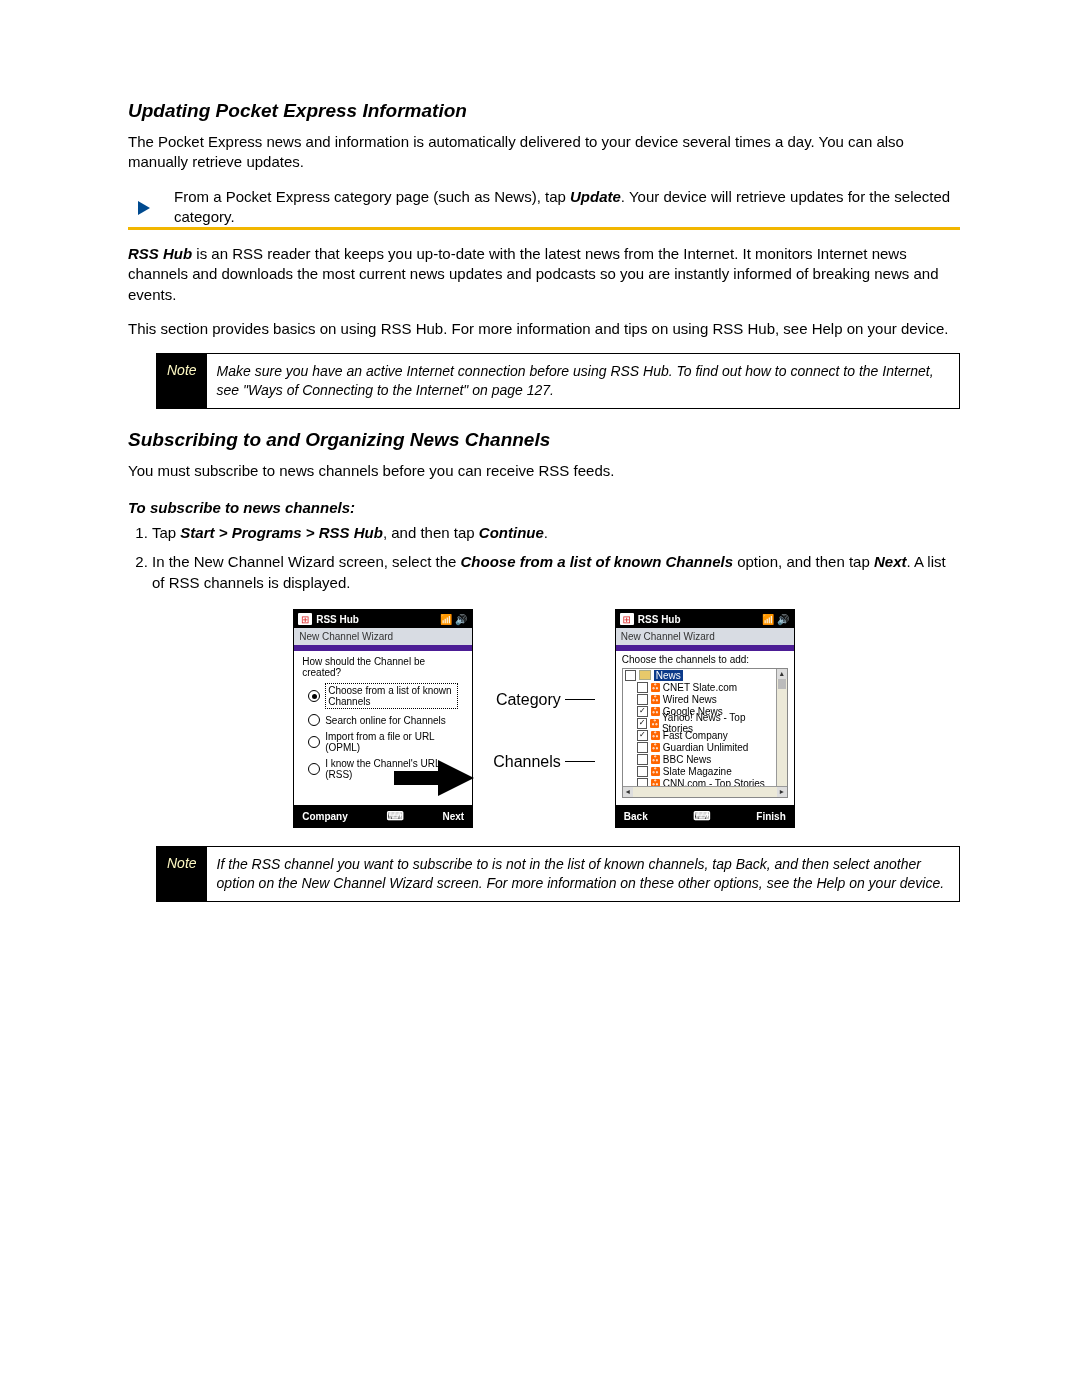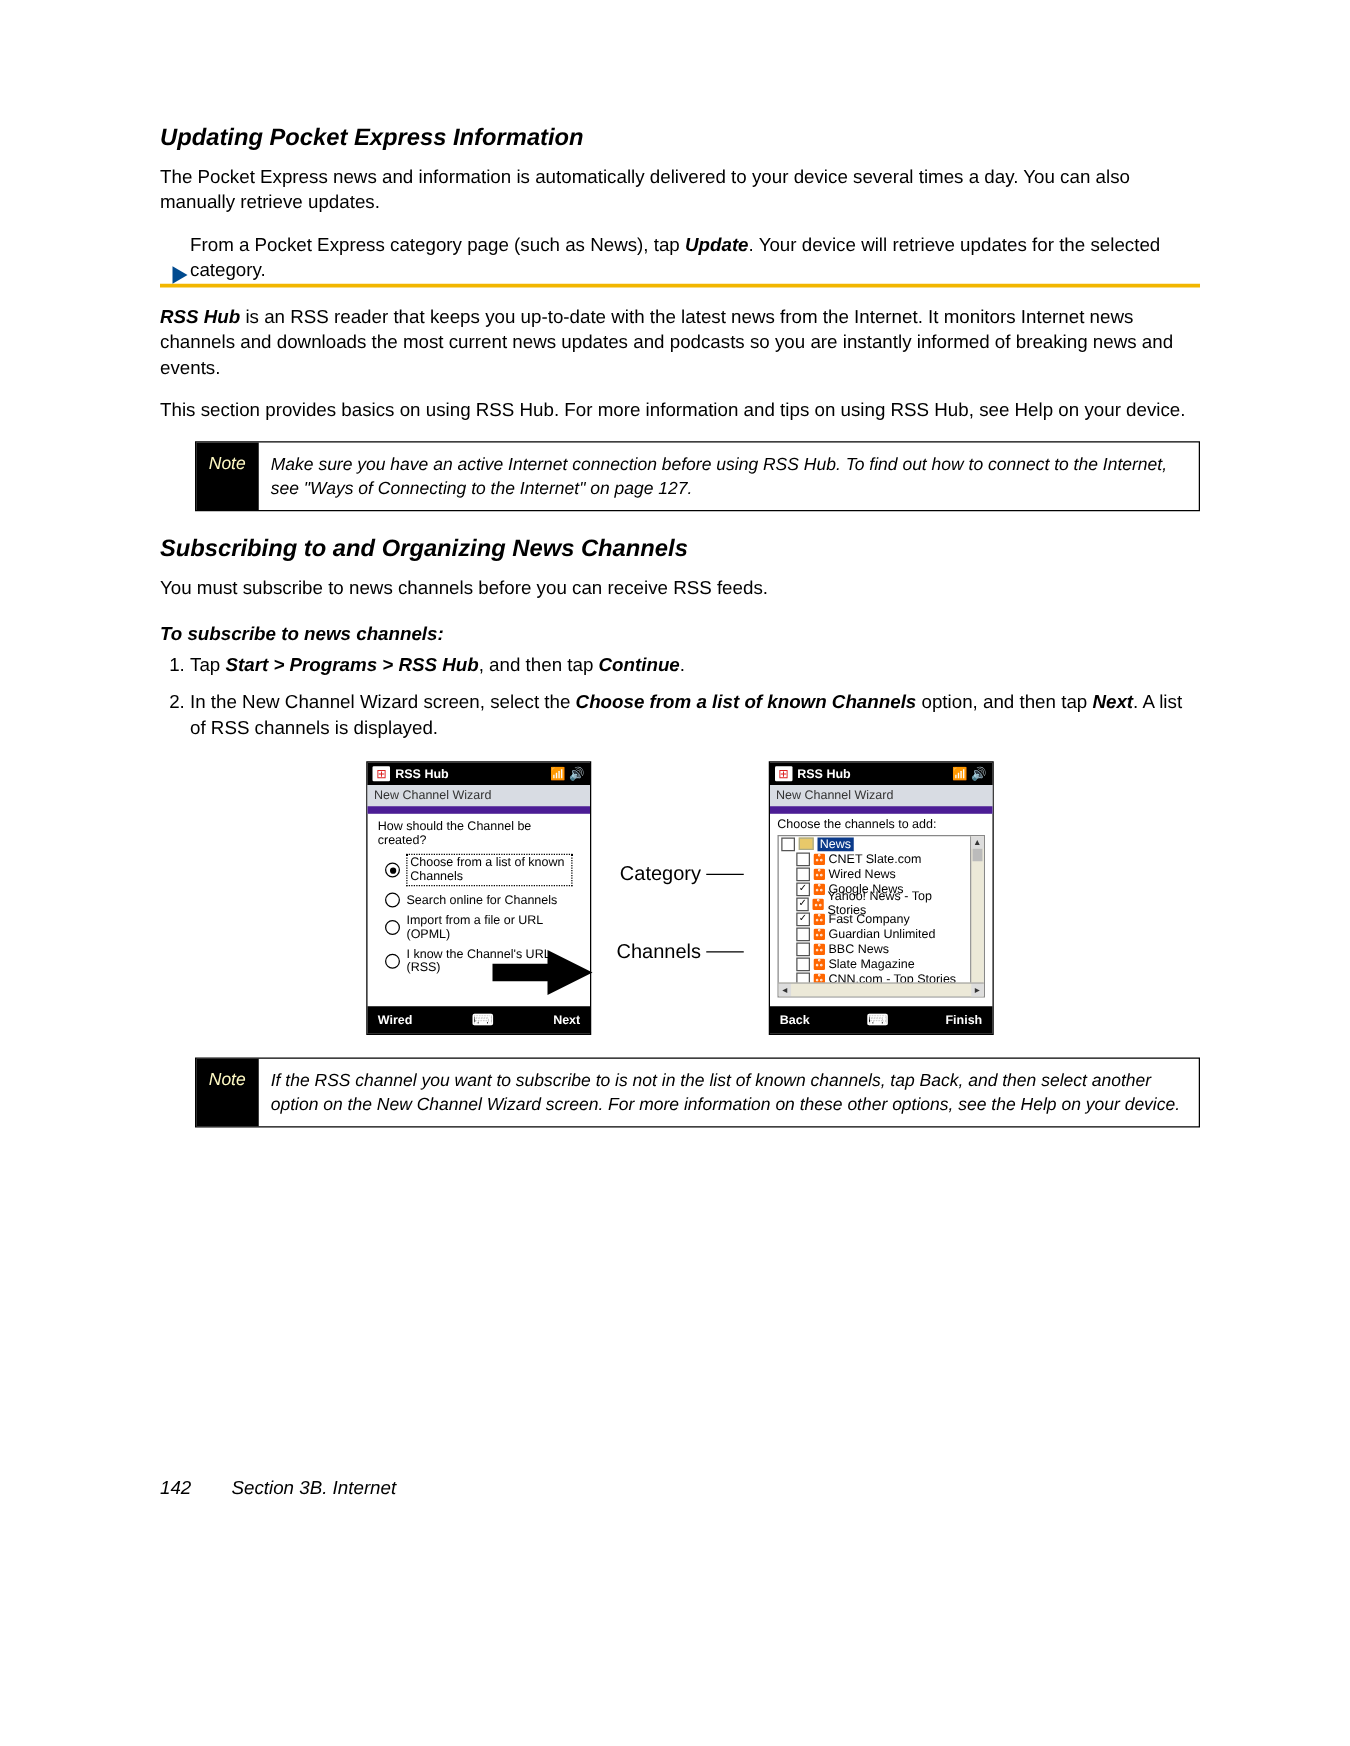--- a/index.html
+++ b/index.html
@@ -19,22 +19,22 @@
     font-size: 19px;
     margin: 0 0 10px 0;
   }
   p.body {
     font-size: 15px;
     line-height: 1.35;
     margin: 0 0 14px 0;
   }
   .bullet-row {
     display: flex;
-    align-items: flex-end;
-    gap: 2px;
+    align-items: center;
+    gap: 24px;
     margin-left: 10px;
   }
   .blue-arrow {
     flex: 0 0 auto;
     width: 0; height: 0;
     border-top: 7px solid transparent;
     border-bottom: 7px solid transparent;
     border-left: 12px solid #004a8f;
     margin-top: 2px;
   }
@@ -318,21 +318,21 @@
         <div class="radio-row">
           <span class="radio"></span>
           <span>Import from a file or URL (OPML)</span>
         </div>
         <div class="radio-row">
           <span class="radio"></span>
           <span>I know the Channel's URL (RSS)</span>
         </div>
       </div>
       <div class="ph-soft">
-        <span>Wired</span>
+        <span>Company</span>
         <span class="soft-mid">⌨</span>
         <span>Next</span>
       </div>
     </div>
 
     <div class="mid-labels">
       <div class="mid-label">
           <span>Category</span>
           <span class="line"></span>
         </div>
@@ -427,18 +427,14 @@
     <div class="arrow-wrap">
       <div class="big-arrow"></div>
     </div>
   </div>
 
   <div class="note-box">
     <div class="note-label">Note</div>
     <div class="note-text">If the RSS channel you want to subscribe to is not in the list of known channels, tap Back, and then select another option on the New Channel Wizard screen. For more information on these other options, see the Help on your device.</div>
   </div>
 
-  <div class="footer">
-    <span class="pg">142</span>
-    <span>Section 3B. Internet</span>
-  </div>
 
 </div>
 
 </body></html>

